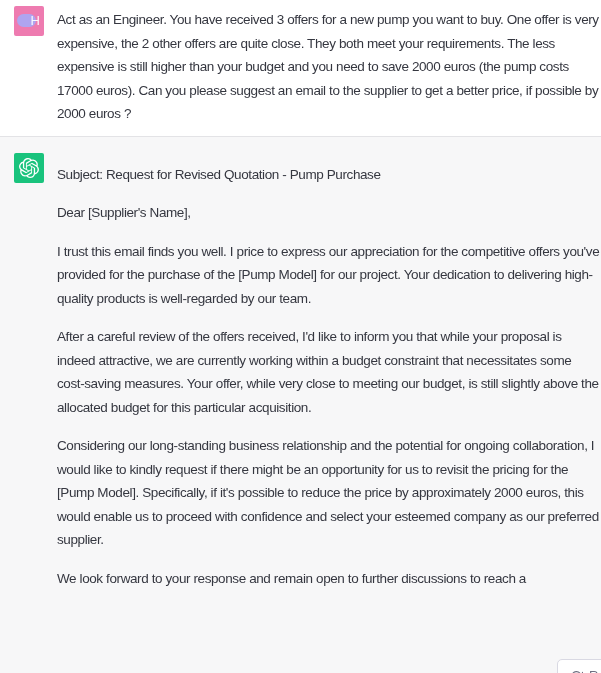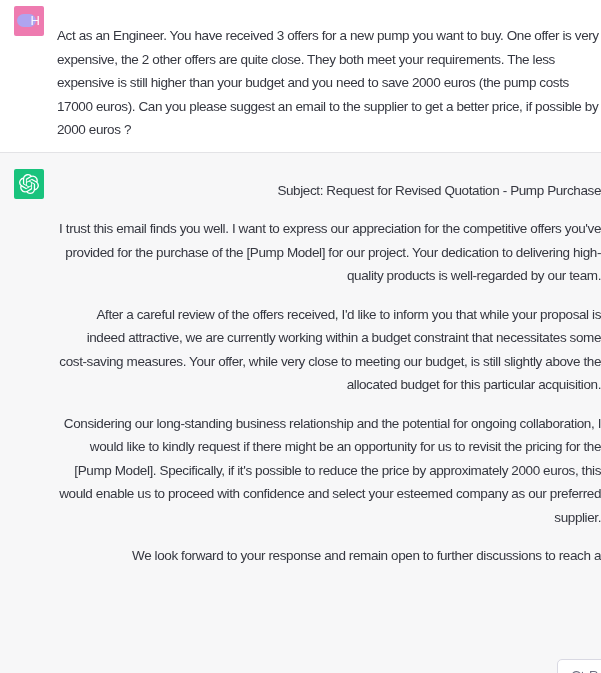--- a/index.html
+++ b/index.html
@@ -47,23 +47,23 @@
     color:rgba(255,255,255,.92);
     font-size:13px;line-height:15px;font-weight:400;
   }
   .msg{
     width:544px;
     font-size:13.5px;
     letter-spacing:-0.4px;
     line-height:23.5px;
     color:var(--text);
   }
-  .row.user .msg{margin-top:18px;}
+  .row.user .msg{margin-top:2px;}
   .row.assistant .msg{padding-top:10px;}
-  .msg p{margin:0 0 15px;text-align:right;}
+  .msg p{margin:0 0 15px;}
   .msg p:last-child{margin-bottom:0;}
   .regen{
     position:absolute;left:557px;top:659px;
     display:flex;align-items:center;gap:6px;
     padding:9px 12px;
     background:#fff;
     border:1px solid var(--button-border);
     border-radius:5px;
     color:var(--button-text);
     font-family:inherit;
@@ -87,21 +87,22 @@
   </div>
 
   <div class="row assistant">
     <div class="avatar bot-avatar">
       <svg width="20" height="20" viewBox="0 0 24 24" fill="#ffffff" xmlns="http://www.w3.org/2000/svg" aria-hidden="true">
         <path d="M22.2819 9.8211a5.9847 5.9847 0 0 0-.5157-4.9108 6.0462 6.0462 0 0 0-6.5098-2.9A6.0651 6.0651 0 0 0 4.9807 4.1818a5.9847 5.9847 0 0 0-3.9977 2.9 6.0462 6.0462 0 0 0 .7427 7.0966 5.98 5.98 0 0 0 .511 4.9107 6.051 6.051 0 0 0 6.5146 2.9001A5.9847 5.9847 0 0 0 13.2599 24a6.0557 6.0557 0 0 0 5.7718-4.2058 5.9894 5.9894 0 0 0 3.9977-2.9001 6.0557 6.0557 0 0 0-.7475-7.073zm-9.022 12.6081a4.4755 4.4755 0 0 1-2.8764-1.0408l.1419-.0804 4.7783-2.7582a.7948.7948 0 0 0 .3927-.6813v-6.7369l2.02 1.1686a.071.071 0 0 1 .038.0615v5.5826a4.504 4.504 0 0 1-4.4945 4.4849zm-9.6607-4.1254a4.4708 4.4708 0 0 1-.5346-3.0137l.142.0852 4.783 2.7582a.7712.7712 0 0 0 .7806 0l5.8428-3.3685v2.3324a.0804.0804 0 0 1-.0332.0615L9.74 19.9502a4.4992 4.4992 0 0 1-6.1408-1.6464zM2.3408 7.8956a4.485 4.485 0 0 1 2.3655-1.9728V11.6a.7664.7664 0 0 0 .3879.6765l5.8144 3.3543-2.0201 1.1685a.0757.0757 0 0 1-.071 0L4.0073 13.919a4.504 4.504 0 0 1-1.6665-6.0234zm16.5963 3.8558L13.1038 8.364 15.1192 7.2a.0757.0757 0 0 1 .071 0l4.8303 2.7913a4.4944 4.4944 0 0 1-.6765 8.1042v-5.6772a.79.79 0 0 0-.4069-.6669zm2.0107-3.0231l-.142-.0852-4.7735-2.7818a.7759.7759 0 0 0-.7854 0L9.409 9.2297V6.8974a.0662.0662 0 0 1 .0284-.0615l4.8303-2.7866a4.4992 4.4992 0 0 1 6.6802 4.66zM8.3065 12.863l-2.02-1.1638a.0804.0804 0 0 1-.038-.0567V6.0742a4.4992 4.4992 0 0 1 7.3757-3.4537l-.142.0805L8.704 5.459a.7948.7948 0 0 0-.3927.6813zm1.0976-2.3654l2.602-1.4998 2.6069 1.4998v2.9994l-2.5974 1.4997-2.6067-1.4997z"></path>
       </svg>
     </div>
     <div class="msg md">
         <p>Subject: Request for Revised Quotation - Pump Purchase</p>
-        <p>I trust this email finds you well. I want to express our appreciation for the competitive offers you've provided for the purchase of the [Pump Model] for our project. Your dedication to delivering high-quality products is well-regarded by our team.</p>
+        <p>Dear [Supplier's Name],</p>
+        <p>I trust this email finds you well. I price to express our appreciation for the competitive offers you've provided for the purchase of the [Pump Model] for our project. Your dedication to delivering high-quality products is well-regarded by our team.</p>
         <p>After a careful review of the offers received, I'd like to inform you that while your proposal is indeed attractive, we are currently working within a budget constraint that necessitates some cost-saving measures. Your offer, while very close to meeting our budget, is still slightly above the allocated budget for this particular acquisition.</p>
         <p>Considering our long-standing business relationship and the potential for ongoing collaboration, I would like to kindly request if there might be an opportunity for us to revisit the pricing for the [Pump Model]. Specifically, if it's possible to reduce the price by approximately 2000 euros, this would enable us to proceed with confidence and select your esteemed company as our preferred supplier.</p>
         <p>We look forward to your response and remain open to further discussions to reach a</p>
       </div>
   </div>
 
   <button class="regen">
     <svg width="13" height="13" viewBox="0 0 24 24" fill="none" stroke="currentColor" stroke-width="2" stroke-linecap="round" stroke-linejoin="round" aria-hidden="true">
       <polyline points="23 4 23 10 17 10"></polyline>
       <path d="M20.49 15a9 9 0 1 1-2.12-9.36L23 10"></path>

